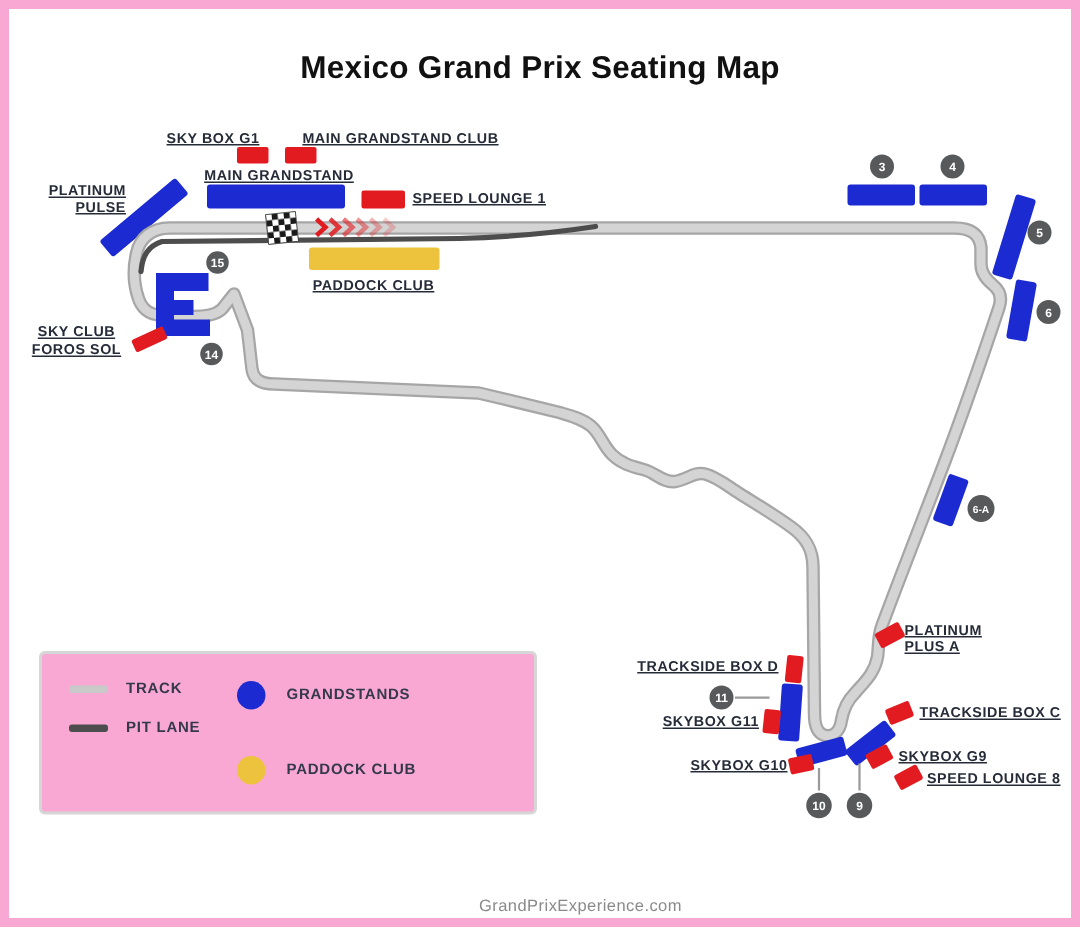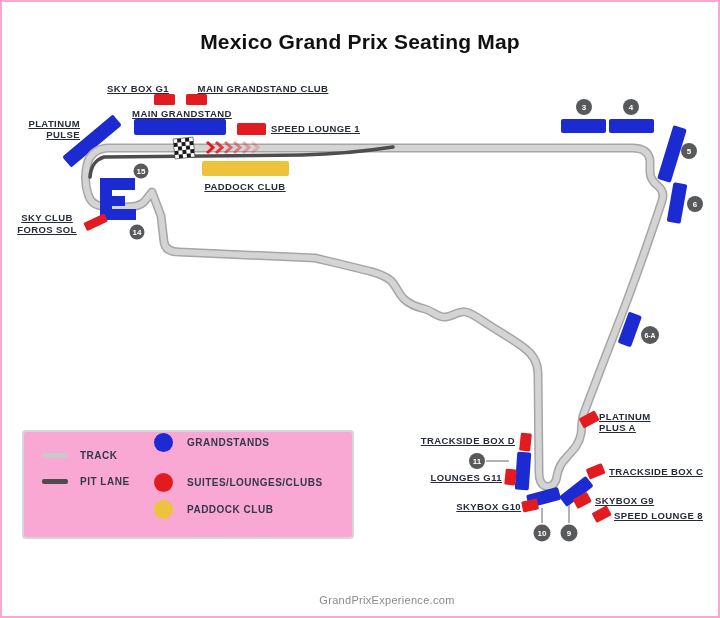--- a/index.html
+++ b/index.html
@@ -1,18 +1,18 @@
 <!DOCTYPE html>
 <html><head>
 <meta charset="utf-8">
 <style>
   html,body{margin:0;padding:0;background:#fff;}
   .stage{
     position:relative;width:720px;height:618px;background:#ffffff;
-    border:2px solid #f9a8d4;box-sizing:border-box;overflow:hidden;
+    border:6px solid #f9a8d4;box-sizing:border-box;overflow:hidden;
     font-family:"Liberation Sans", sans-serif;
   }
   .title{
     position:absolute;top:28px;left:0;width:100%;text-align:center;
     font-size:21px;font-weight:700;color:#111;letter-spacing:.2px;
   }
   svg.map{position:absolute;left:0;top:0;}
   .lbl{
     position:absolute;font-size:9.5px;font-weight:700;color:#262b38;
     letter-spacing:.4px;white-space:nowrap;line-height:11px;text-decoration:underline;
@@ -168,42 +168,38 @@
   <div class="lbl center" style="left:193px;top:179px;width:100px;">PADDOCK CLUB</div>
   <div class="lbl center" style="left:8px;top:210px;width:74px;line-height:12px;">
     <div>SKY CLUB</div>
     <div>FOROS SOL</div>
   </div>
   <div class="lbl" style="left:597px;top:409px;">
     <div>PLATINUM</div>
     <div>PLUS A</div>
   </div>
   <div class="lbl right" style="left:405px;top:433px;width:108px;">TRACKSIDE BOX D</div>
-  <div class="lbl right" style="left:405px;top:470px;width:95px;">LOUNGES G11</div>
+  <div class="lbl right" style="left:405px;top:470px;width:95px;">SKYBOX G11</div>
   <div class="lbl right" style="left:430px;top:499px;width:89px;">SKYBOX G10</div>
   <div class="lbl" style="left:607px;top:464px;">TRACKSIDE BOX C</div>
   <div class="lbl" style="left:593px;top:493px;">SKYBOX G9</div>
   <div class="lbl" style="left:612px;top:508px;">SPEED LOUNGE 8</div>
 
   <div class="legend">
     <div class="row" style="left:18px;top:446px;position:absolute;left:18px;top:18px;">
       <span class="swatch-line" style="background:#c9c9c9;"></span>
       <span class="txt">TRACK</span>
     </div>
     <div class="row" style="position:absolute;left:18px;top:44px;">
       <span class="swatch-line" style="background:#4d4d4d;"></span>
       <span class="txt">PIT LANE</span>
     </div>
-    <div class="row" style="position:absolute;left:130px;top:1px;">
+    <div class="row" style="position:absolute;left:130px;top:18px;">
       <span class="dot" style="background:#1c2bd1;"></span>
       <span class="txt">GRANDSTANDS</span>
-    </div>
-    <div class="row" style="position:absolute;left:130px;top:41px;">
-      <span class="dot" style="background:#e21b20;"></span>
-      <span class="txt">SUITES/LOUNGES/CLUBS</span>
     </div>
     <div class="row" style="position:absolute;left:130px;top:68px;">
       <span class="dot" style="background:#edc33e;"></span>
       <span class="txt">PADDOCK CLUB</span>
     </div>
   </div>
 
   <div class="footer">GrandPrixExperience.com</div>
 
 </div>

